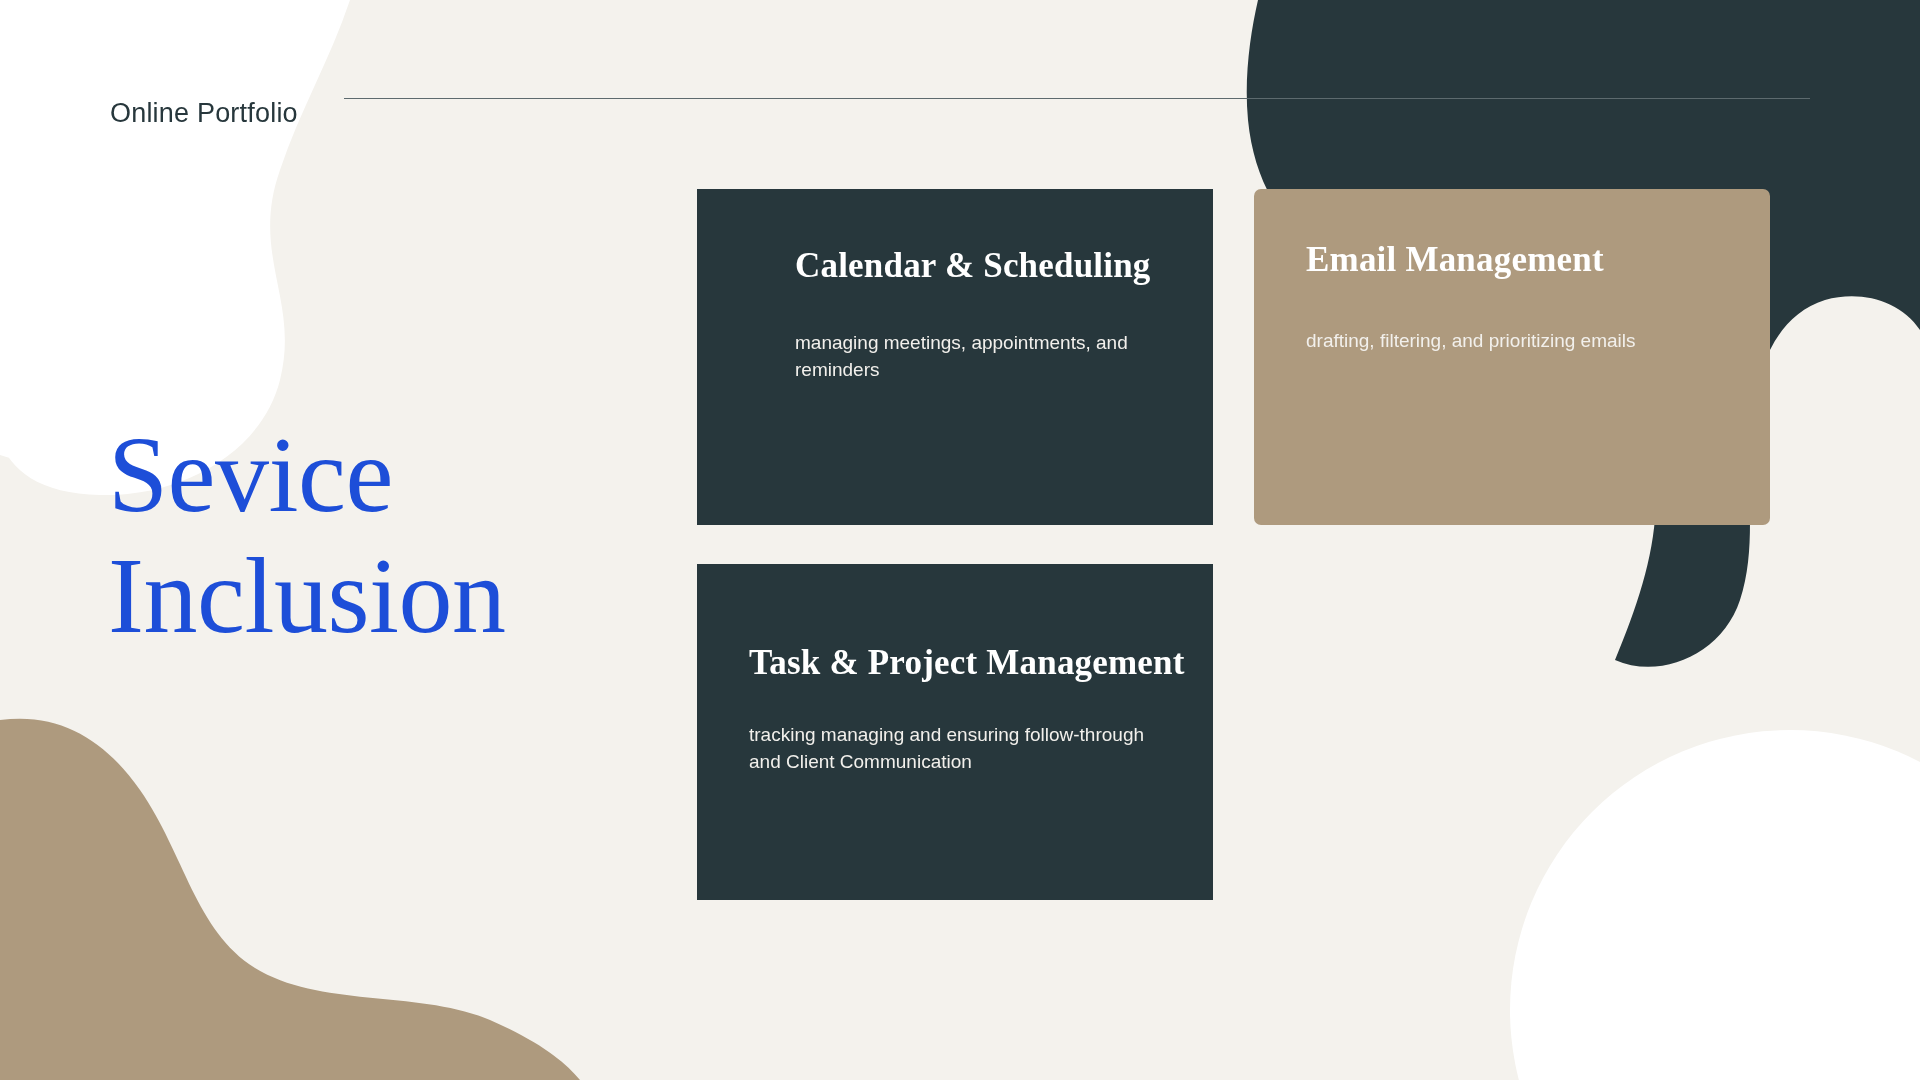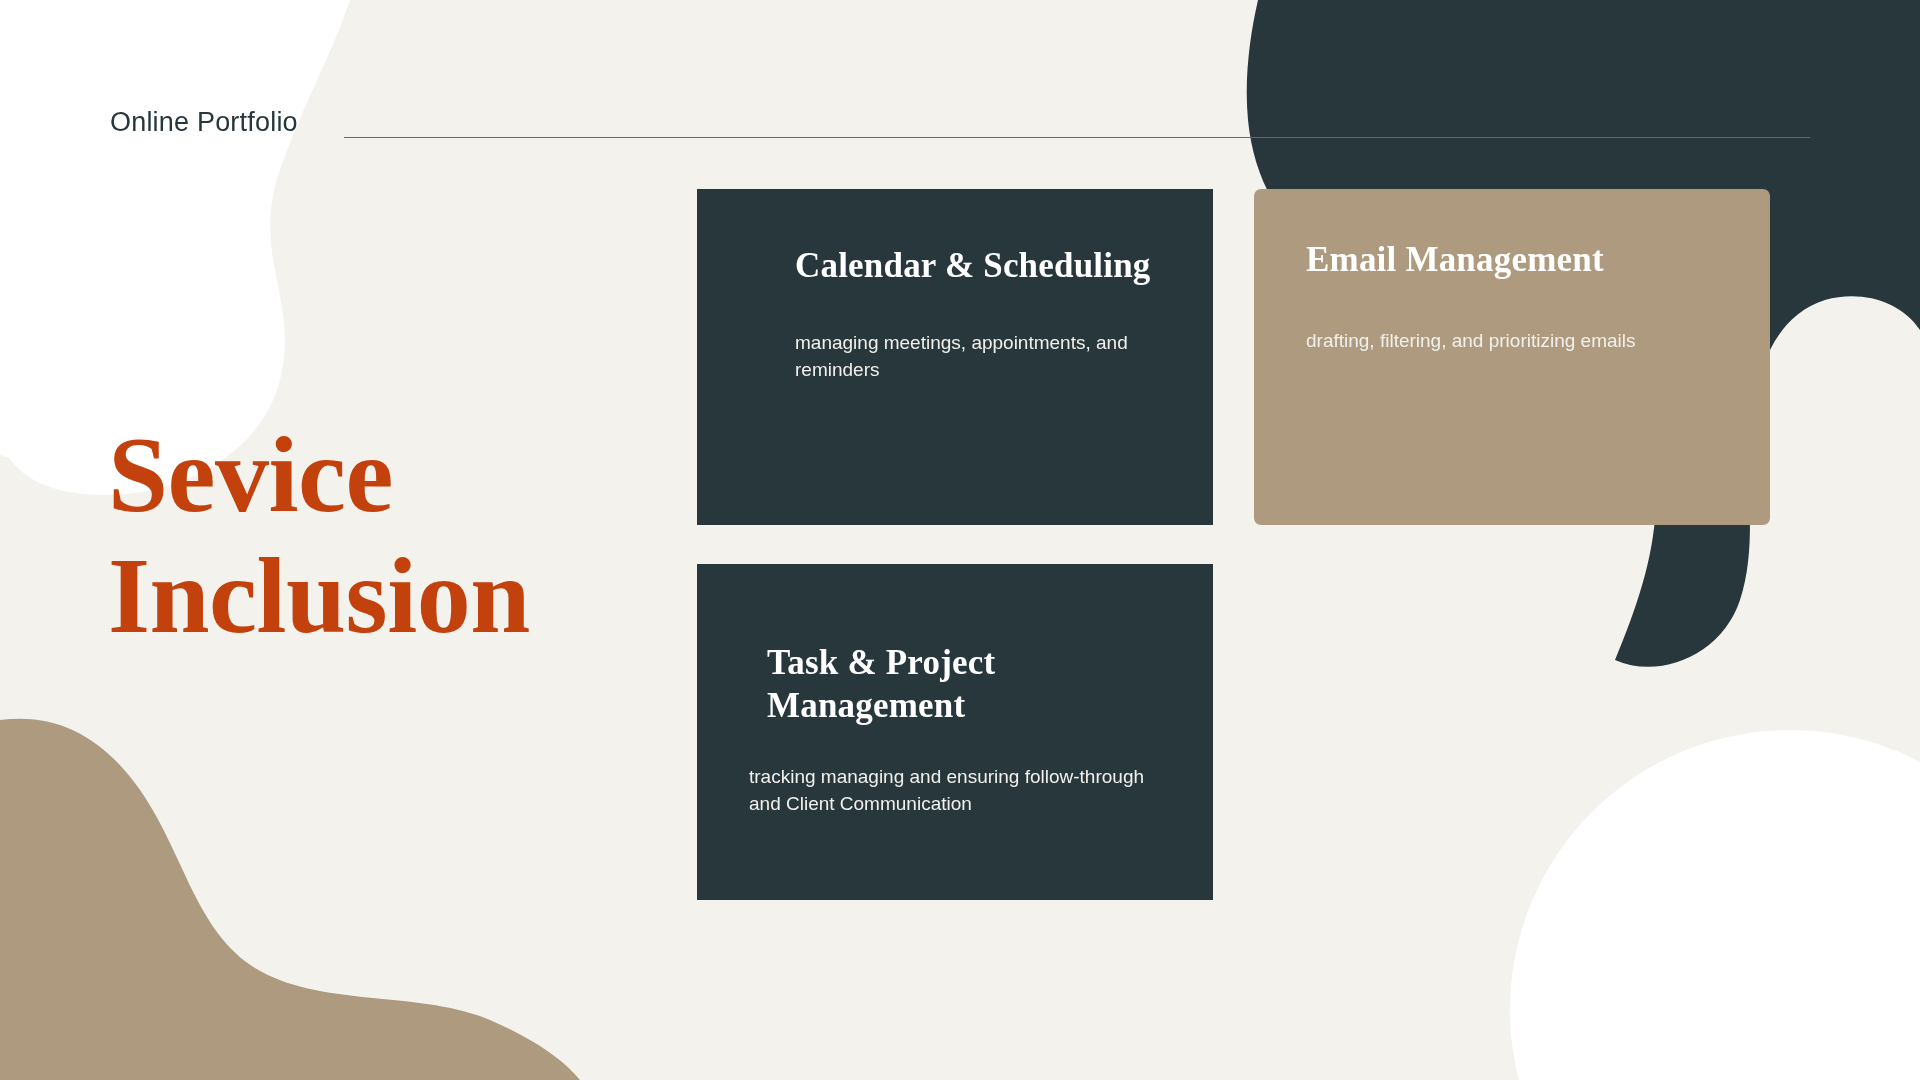--- a/index.html
+++ b/index.html
@@ -10,39 +10,39 @@
     position:relative;
   }
   #deco { position:absolute; inset:0; width:1920px; height:1080px; z-index:0; pointer-events:none; }
 
   .stage { position:absolute; inset:0; z-index:2; }
 
   
   .header {
     position:absolute; left:110px; top:98px;
     width:1700px; height:40px;
-    display:flex; align-items:flex-end; gap:46px;
+    display:flex; align-items:flex-start; gap:46px;
   }
   .header-label {
     font-size:27px; color:#27373C; letter-spacing:.2px;
     white-space:nowrap; font-weight:400;
   }
   .header-rule { flex:1; height:1px; background:#5d6a6e; }
 
   
   .title-block {
     position:absolute; left:108px; top:415px;
     width:620px;
   }
   .title-line {
     font-family:"Liberation Serif", serif;
-    font-weight:700;
+    font-weight:400;
     font-size:108px;
     line-height:1.12;
-    color:#c2410c;
+    color:#1d4ed8;
     letter-spacing:-0.5px;
   }
 
   
   .grid {
     position:absolute; left:697px; top:189px;
     display:grid;
     grid-template-columns:516px 516px;
     grid-template-rows:336px 336px;
     column-gap:41px;
@@ -68,21 +68,21 @@
     font-weight:400;
     max-width:400px;
   }
   
   .card-1 .card-title { margin-left:46px; }
   .card-1 .card-body  { margin-left:46px; margin-top:42px; }
   .card-2 .card-title { margin-left:0; margin-top:-6px; }
   .card-2 .card-body  { margin-top:46px; }
   .card-3 .card-title { margin-left:40px; margin-top:28px; }
   .card-3 .card-body  { margin-left:46px; margin-top:44px; }
-  .card-4 .card-title { margin-left:18px; margin-top:22px; }
+  .card-4 .card-title { margin-left:0; margin-top:22px; }
   .card-4 .card-body  { margin-top:37px; }
 
   
   .footer {
     position:absolute; left:697px; top:948px;
     width:1120px; height:40px;
     display:flex; align-items:center; gap:36px;
   }
   .footer-rule { flex:1; height:1px; background:#5d6a6e; }
   .footer-name {

